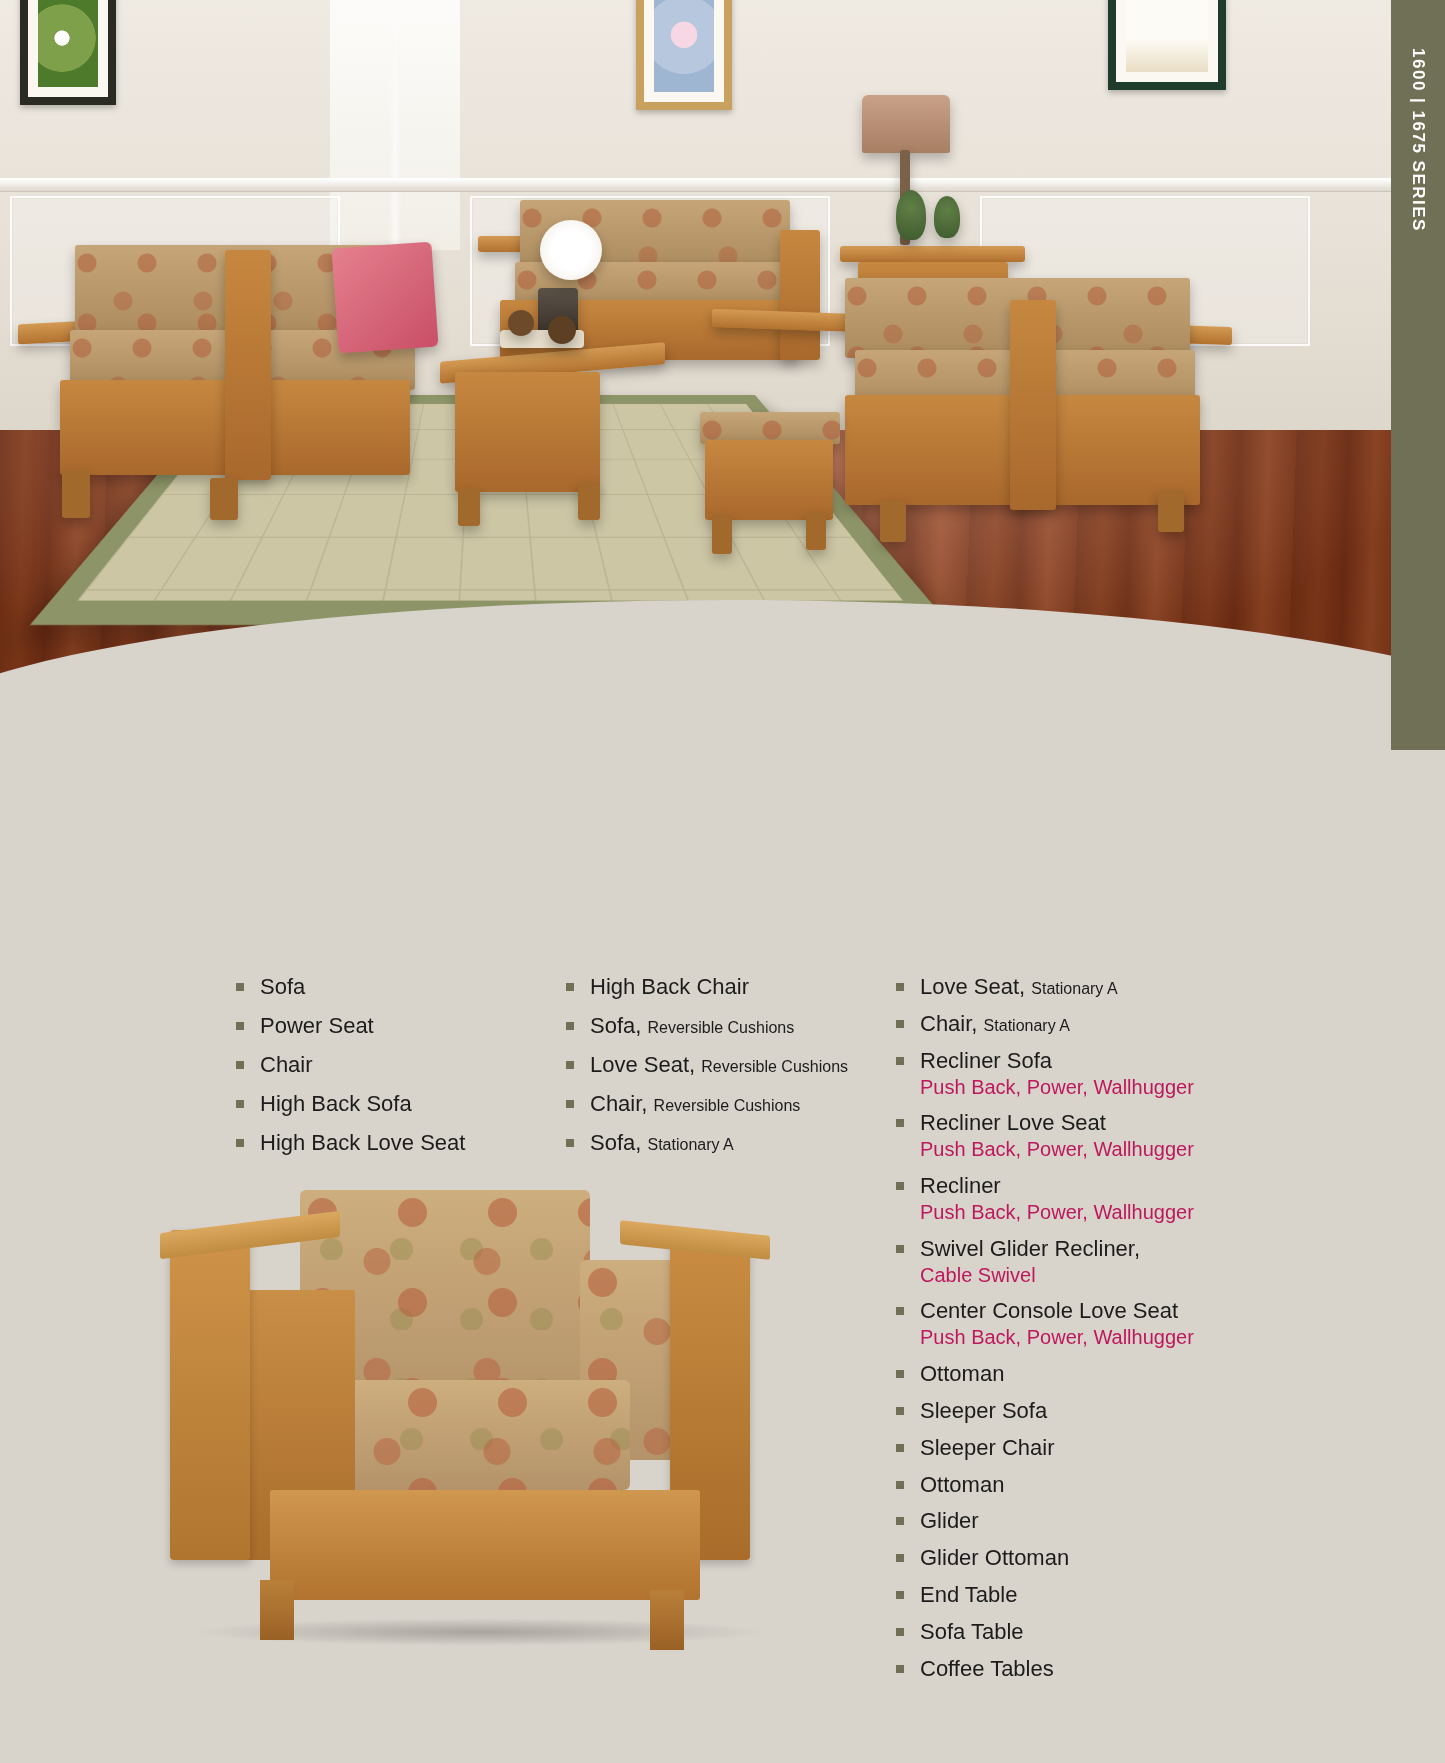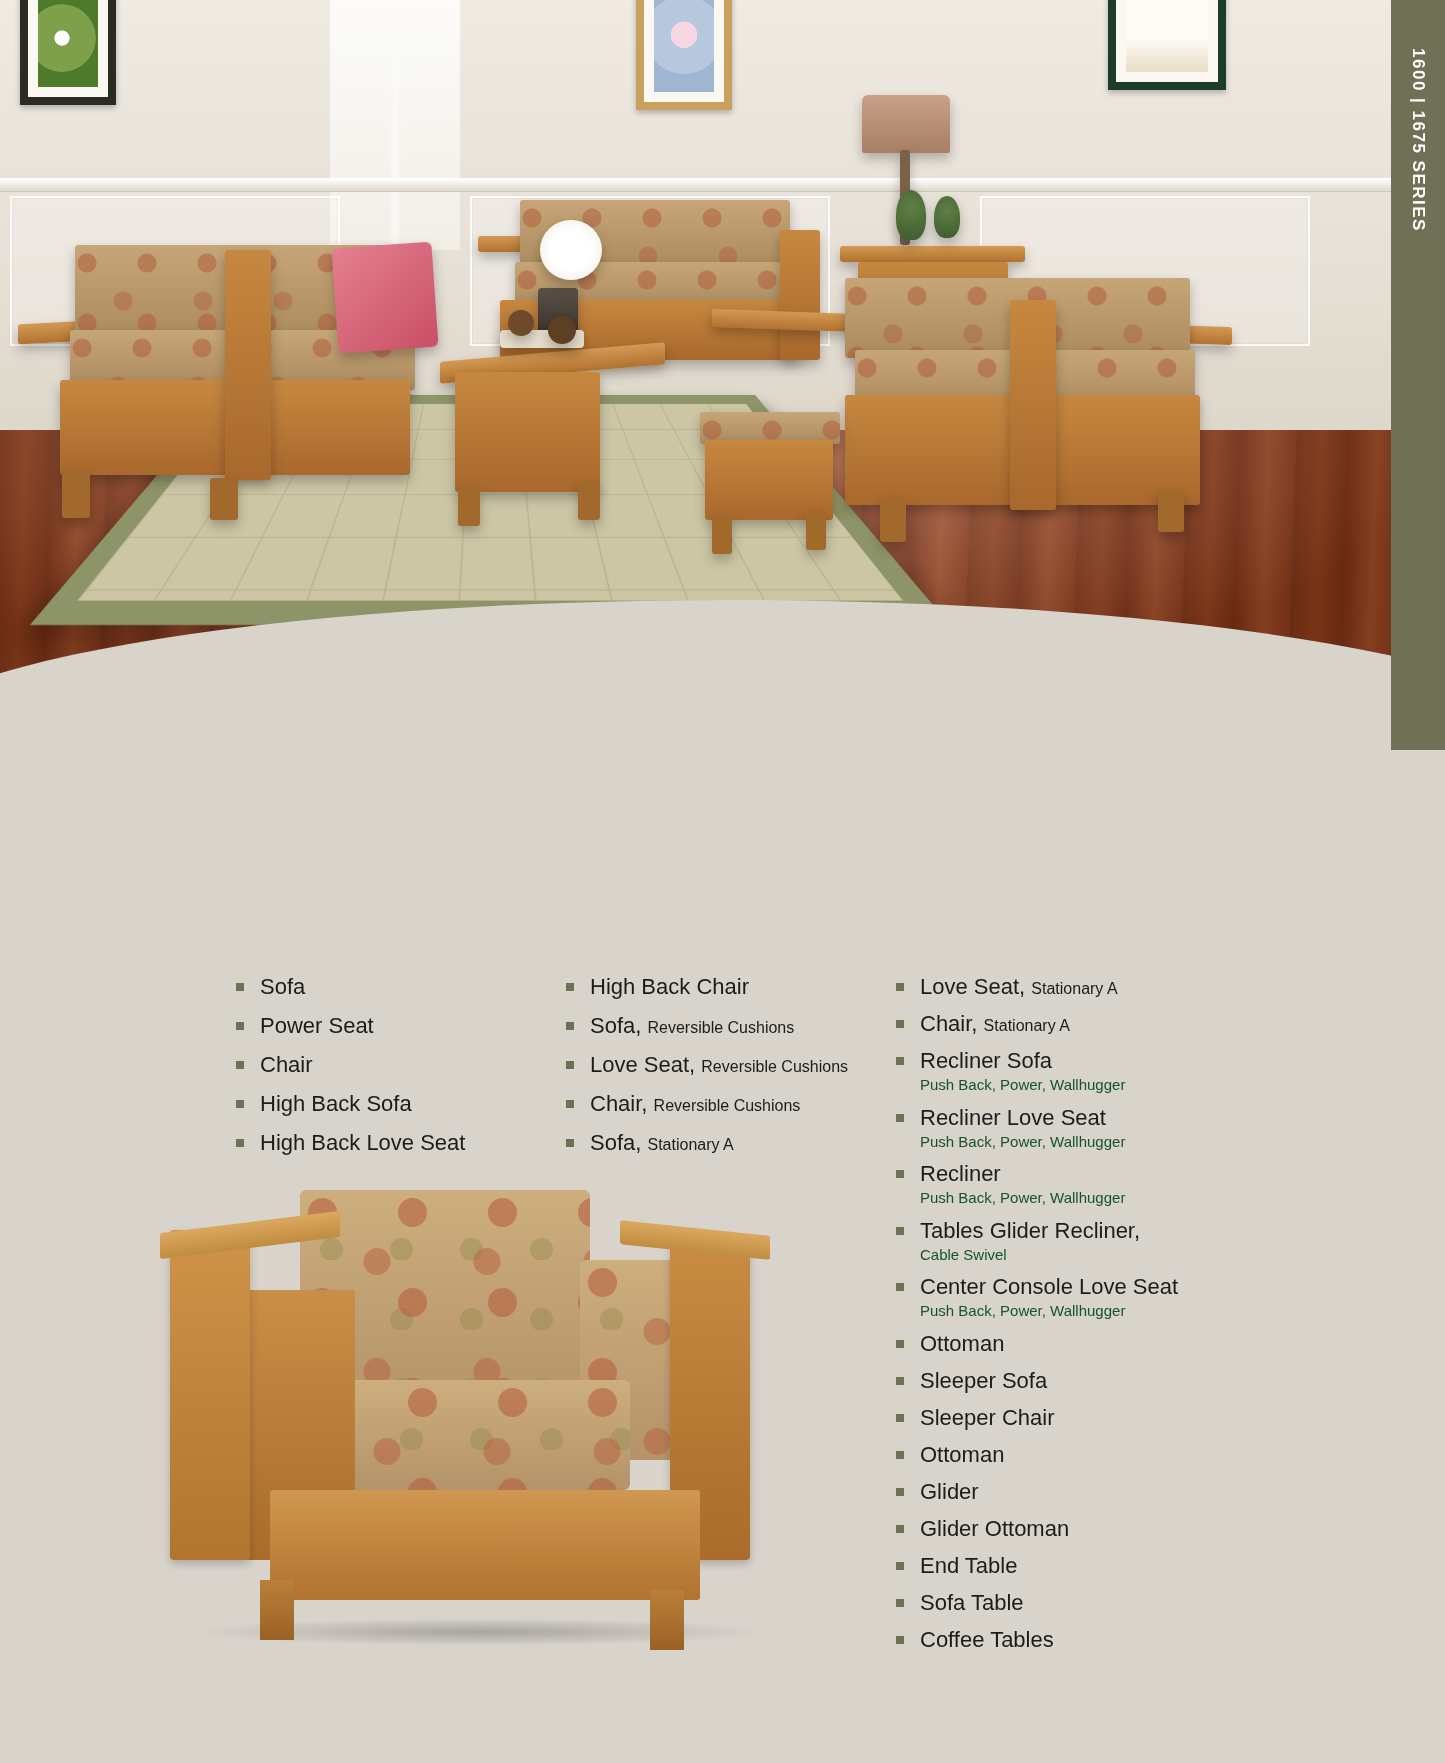--- a/index.html
+++ b/index.html
@@ -206,23 +206,23 @@
     content:"";
     position:absolute; left:6px; top:9px;
     width:8px; height:8px; background:#6f7055;
   }
   ul.feat li .note {
     font-size:16px;
     color:#1c1c1c;
   }
   ul.feat li .sub {
     display:block;
-    font-size:15px;
+    font-size:20px;
     margin-top:2px;
-    color:#14532d;
+    color:#be185d;
   }
   .col3 ul.feat li { margin-bottom:11px; }
 
   
   .chair-photo {
     position:absolute;
     left:150px; top:1130px;
     width:650px; height:520px;
     z-index:31;
   }
@@ -360,21 +360,21 @@
       </ul>
     </div>
 
     <div class="col col3">
       <ul class="feat">
         <li><span>Love Seat,</span> <span class="note">Stationary A</span></li>
         <li><span>Chair,</span> <span class="note">Stationary A</span></li>
         <li><span>Recliner Sofa</span><span class="sub">Push Back, Power, Wallhugger</span></li>
         <li><span>Recliner Love Seat</span><span class="sub">Push Back, Power, Wallhugger</span></li>
         <li><span>Recliner</span><span class="sub">Push Back, Power, Wallhugger</span></li>
-        <li><span>Tables Glider Recliner,</span><span class="sub">Cable Swivel</span></li>
+        <li><span>Swivel Glider Recliner,</span><span class="sub">Cable Swivel</span></li>
         <li><span>Center Console Love Seat</span><span class="sub">Push Back, Power, Wallhugger</span></li>
         <li><span>Ottoman</span></li>
         <li><span>Sleeper Sofa</span></li>
         <li><span>Sleeper Chair</span></li>
         <li><span>Ottoman</span></li>
         <li><span>Glider</span></li>
         <li><span>Glider Ottoman</span></li>
         <li><span>End Table</span></li>
         <li><span>Sofa Table</span></li>
         <li><span>Coffee Tables</span></li>

